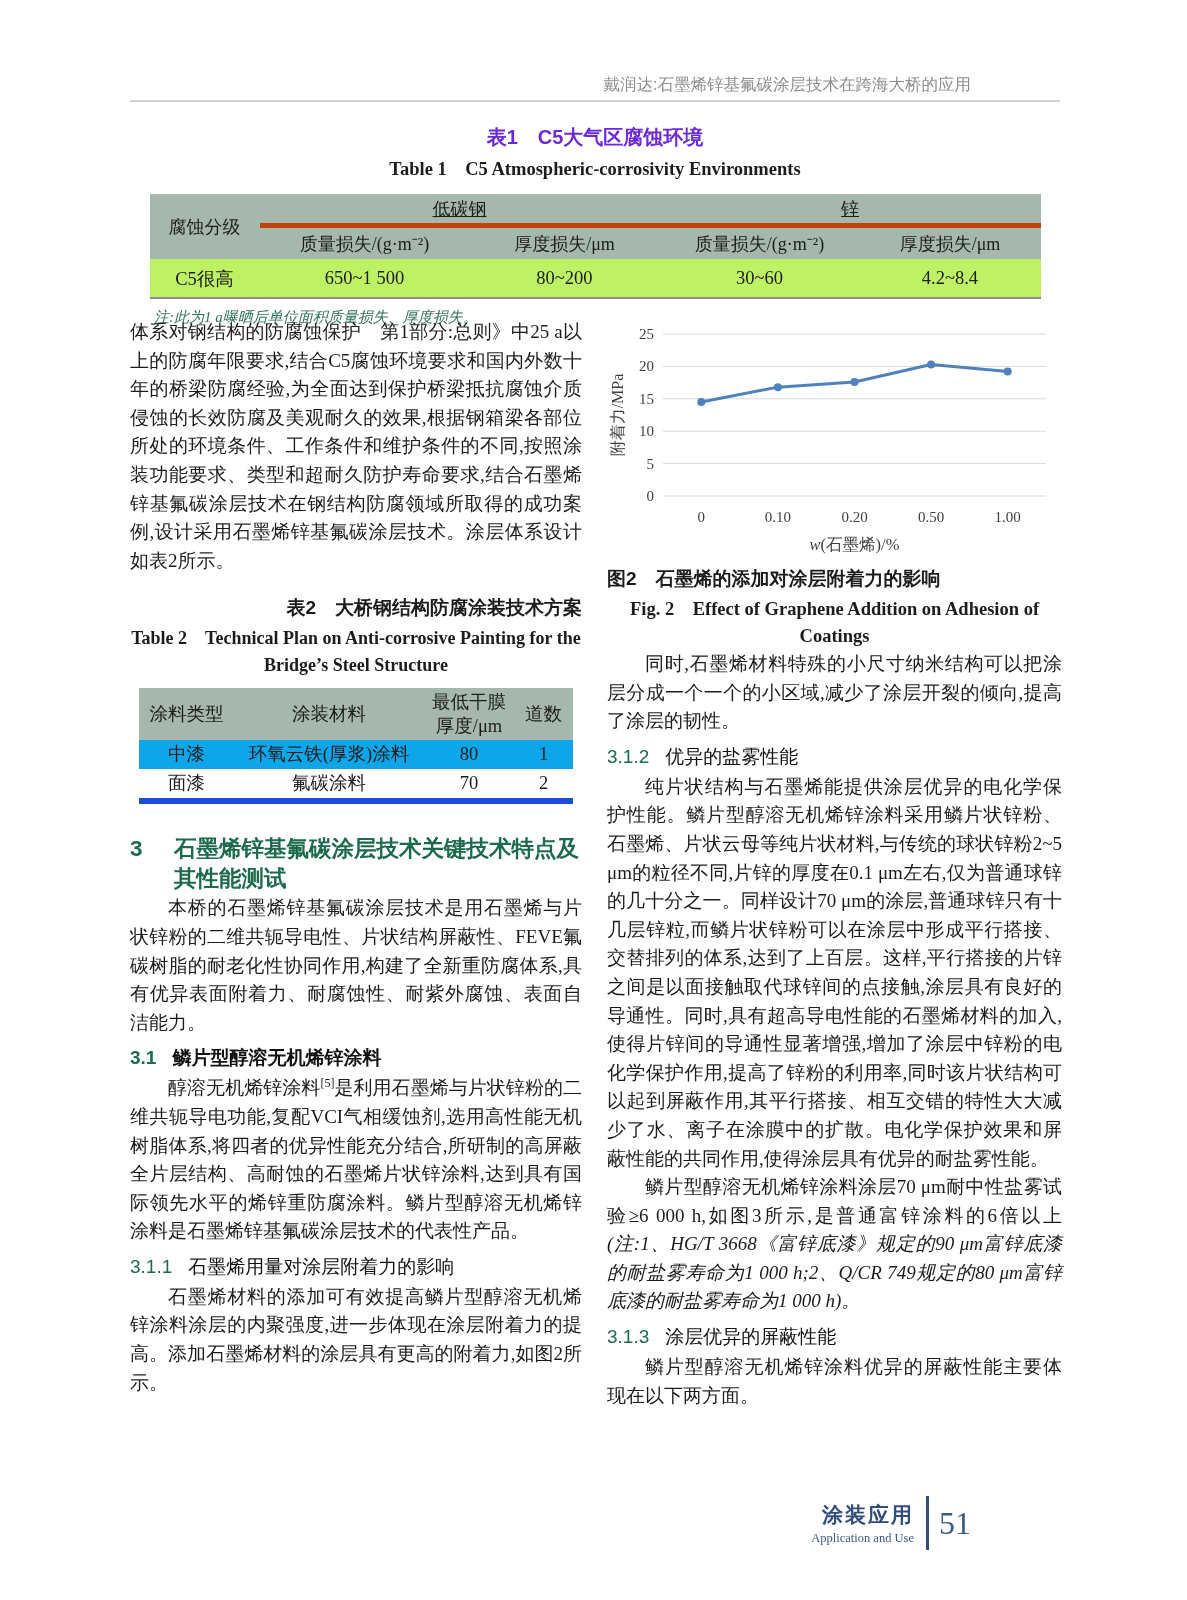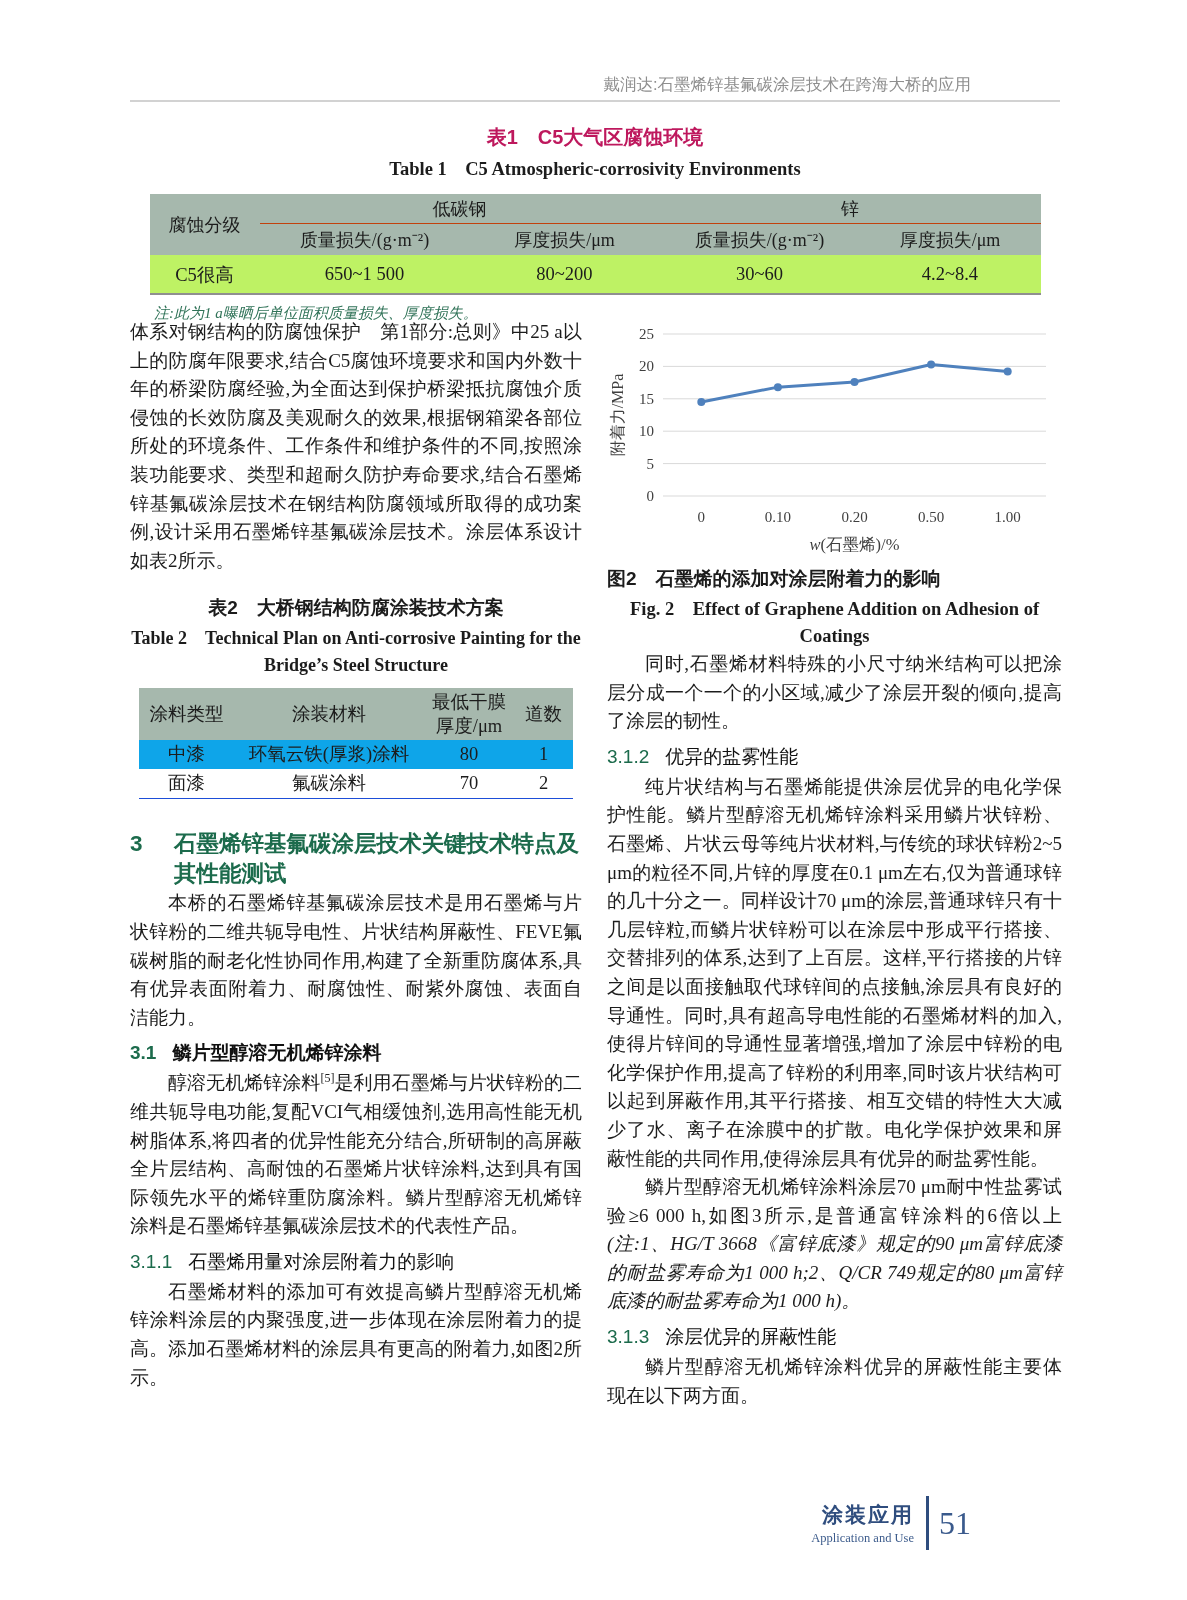--- a/index.html
+++ b/index.html
@@ -6,50 +6,50 @@
   .page{position:relative;width:1098px;height:1600px;background:#ffffff;overflow:hidden;
         font-family:"Liberation Serif",serif;color:#1c1c1c;}
 
   .running-head{position:absolute;top:74px;right:127px;font-size:16.5px;color:#8e8e8e;
         font-family:"Liberation Sans",sans-serif;}
   .head-rule{position:absolute;top:100px;left:130px;width:930px;border-top:2px solid #d2d2d2;}
 
   
   .t1-block{position:absolute;left:130px;top:124px;width:930px;}
   .tbl-title-cn{text-align:center;font-family:"Liberation Sans",sans-serif;font-weight:bold;
-        font-size:20px;color:#be185d;}
+        font-size:20px;color:#6d28d9;}
   .tbl-title-en{text-align:center;font-weight:bold;font-size:18.5px;margin-top:5px;line-height:27px;}
   table.t1{width:891px;margin:11px auto 0;border-collapse:collapse;font-size:18px;table-layout:fixed;}
   .t1 th{background:#a6b8ad;font-weight:normal;padding:1px 4px;text-align:center;}
   .t1 .r1 th{height:27px;}
   .t1 .r2 th{height:29px;}
-  .t1 .grp{border-bottom:1px solid #c2410c;}
+  .t1 .grp{border-bottom:5px solid #c2410c;text-decoration:underline;}
   .t1 .drow td{text-align:center;height:36px;border-bottom:2px solid #8f8f8f;font-size:18.5px;background:#bef264;}
   .t1-note{margin-top:9px;padding-left:24px;color:#2f7257;font-size:15px;font-style:italic;}
 
   
   .col{position:absolute;top:318px;}
   .col.left{left:130px;width:452px;}
   .col.right{left:607px;top:316px;width:455px;}
   p.body{margin:0;font-size:19px;line-height:28.6px;text-align:justify;text-indent:2em;}
   p.noindent{text-indent:0;}
   sup{font-size:12px;line-height:0;}
   .kai{font-style:italic;}
 
   
   .t2-block{margin-top:20px;}
-  .t2-title-cn{text-align:center;font-family:"Liberation Sans",sans-serif;font-weight:bold;font-size:19px;}
+  .t2-title-cn{text-align:right;font-family:"Liberation Sans",sans-serif;font-weight:bold;font-size:19px;}
   .t2-title-en{text-align:center;font-weight:bold;font-size:18px;line-height:27px;margin-top:4px;}
   table.t2{width:434px;margin:9px auto 0;border-collapse:collapse;font-size:18.5px;table-layout:fixed;}
   .t2 th{background:#a6b8ad;font-weight:normal;padding:2px 2px;height:48px;text-align:center;line-height:24px;}
   .t2 td{text-align:center;padding:1px 2px;line-height:25px;}
   .t2 tr.row1 td{height:50px;}
   .t2 tr.row2 td,.t2 tr.row3 td{height:27px;}
   .t2 tr.alt td{background:#0ea5e9;}
-  .t2 tr.last td{border-bottom:1px solid #1d4ed8;}
+  .t2 tr.last td{border-bottom:6px solid #1d4ed8;}
 
   
   .sec3{display:flex;margin:30px 0 0;color:#1c6b4c;font-family:"Liberation Sans",sans-serif;
         font-weight:bold;font-size:22.5px;line-height:30px;}
   .sec3 .num{flex:none;width:44px;}
   .sec3 .ttl{flex:1;}
   .subsec{display:flex;gap:16px;margin:6px 0 2px;font-family:"Liberation Sans",sans-serif;
         font-size:19px;font-weight:normal;line-height:29px;}
   .subsec .num{color:#1c6b4c;}
   .subsec .ttl{color:#111;}

